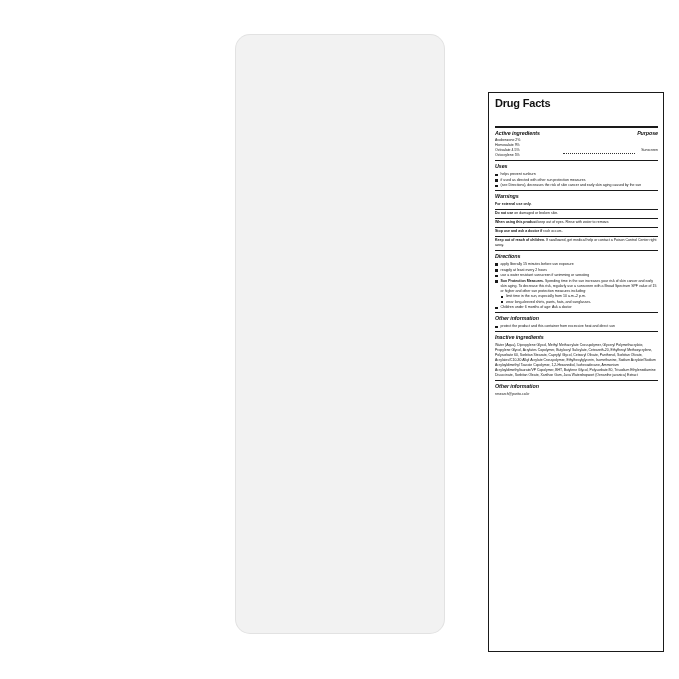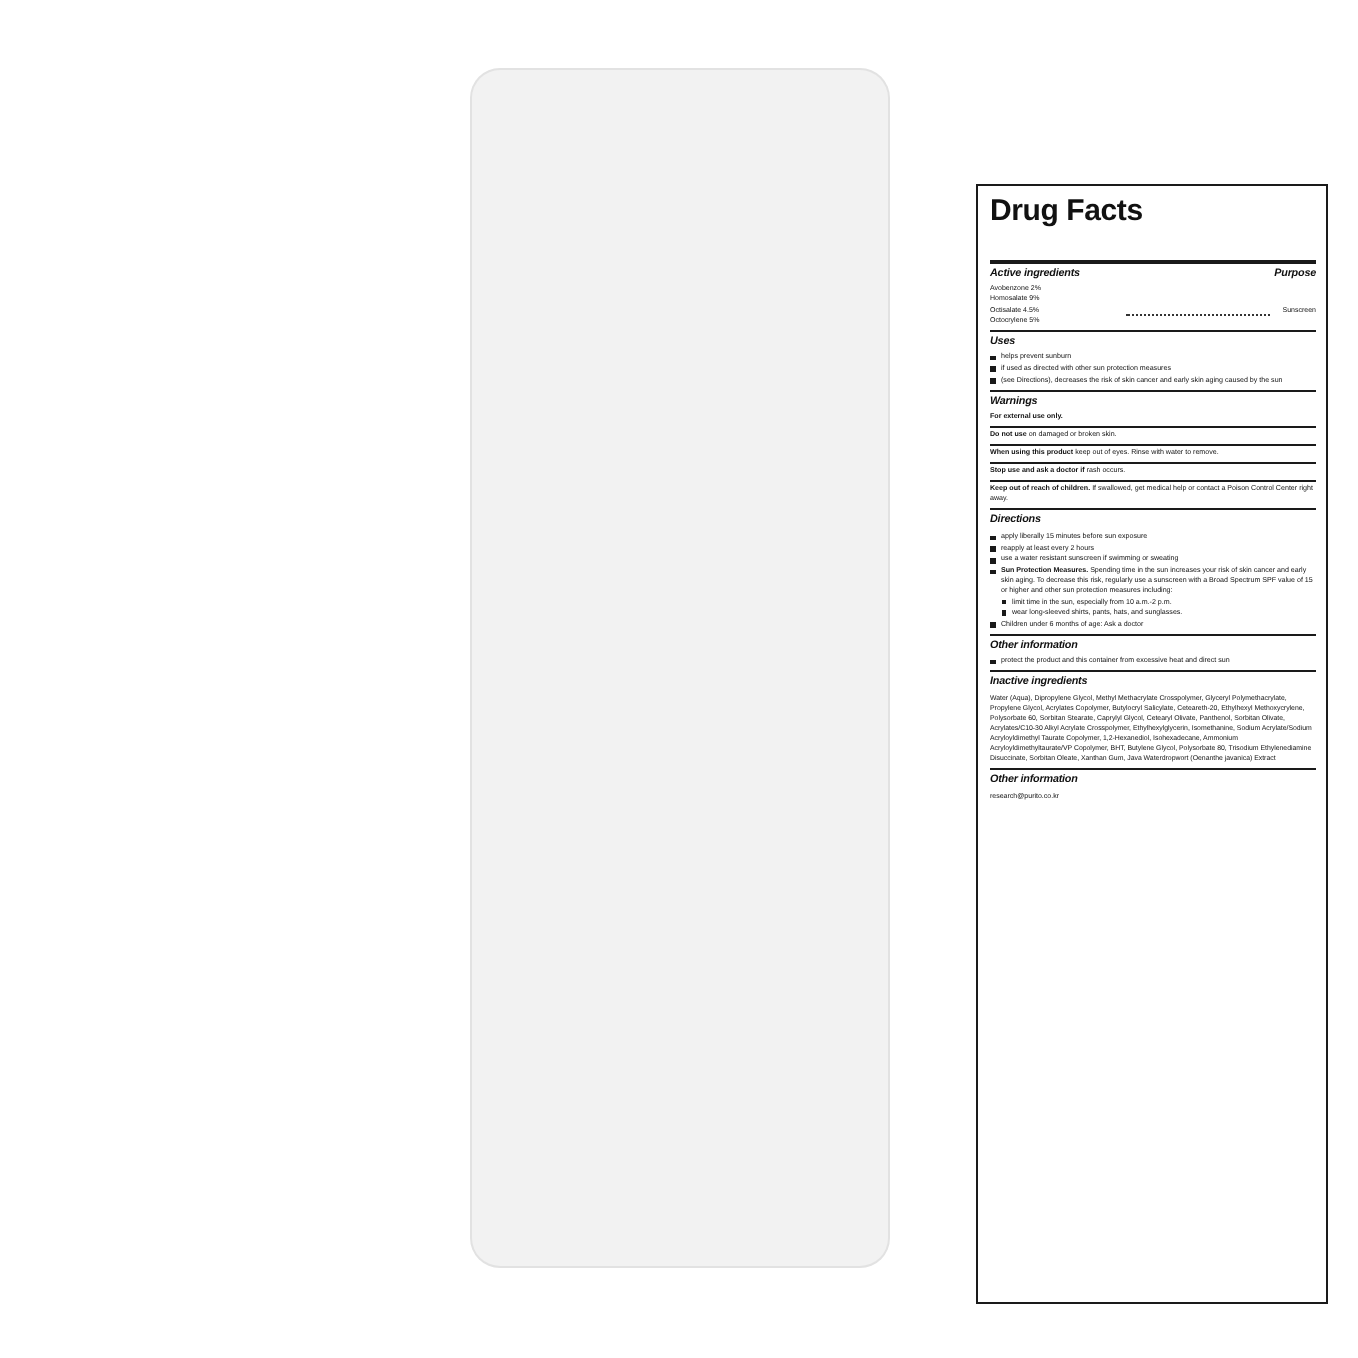--- a/index.html
+++ b/index.html
@@ -37,21 +37,21 @@
     background: #ffffff;
     border: 1.6px solid #1a1a1a;
     box-sizing: border-box;
     padding: 4px 5px 4px 6px;
     font-size: 3.55px;
     line-height: 1.42;
     overflow: hidden;
   }
 
   .title {
-    font-size: 15px;
+    font-size: 11px;
     font-weight: bold;
     letter-spacing: -0.2px;
     line-height: 1.05;
     margin: 1px 0 16px 0;
   }
 
   .rule-thick {
     border-top: 2.6px solid #1a1a1a;
     margin: 1.5px 0 2px 0;
   }

